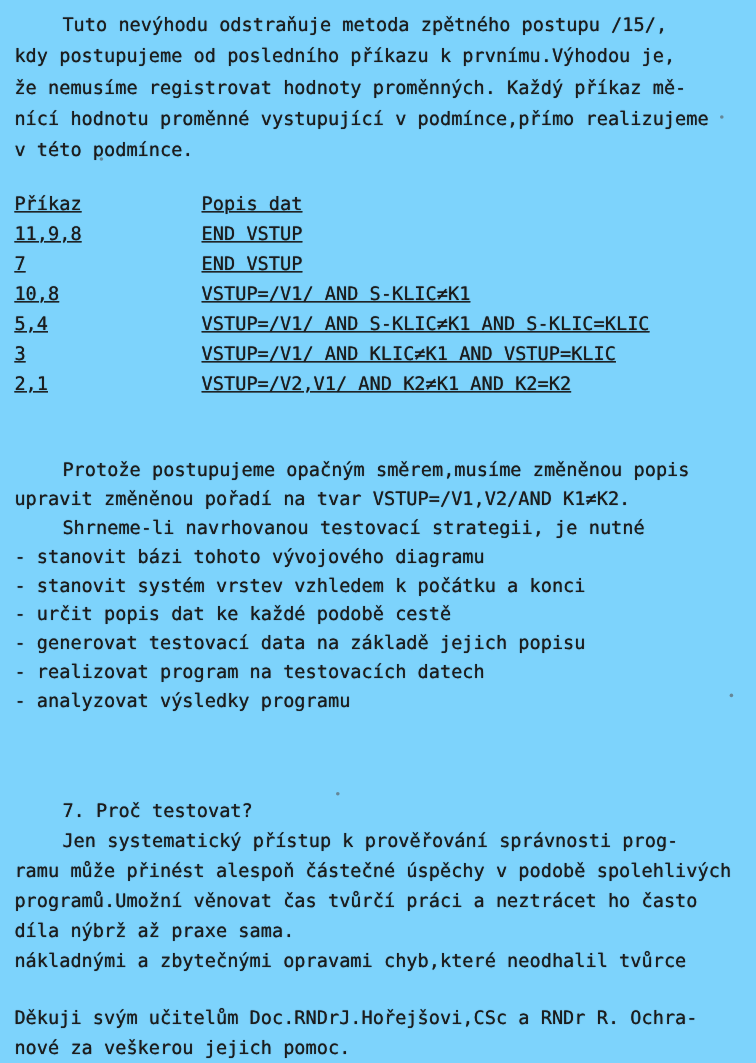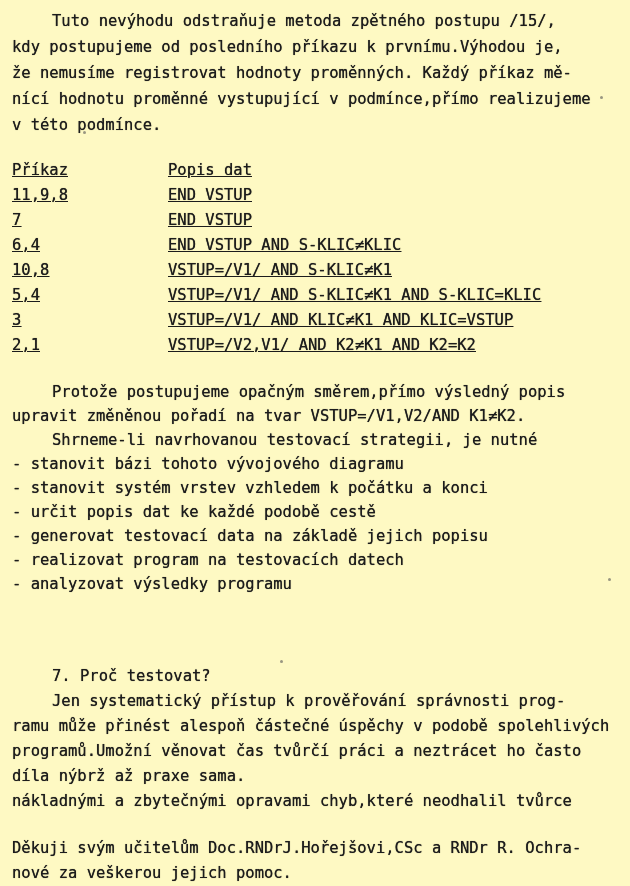--- a/index.html
+++ b/index.html
@@ -5,21 +5,21 @@
   html, body {
     margin: 0;
     padding: 0;
     background: #e8e8e6;
   }
   .page {
     position: relative;
     width: 630px;
     height: 886px;
     margin: 0 auto;
-    background: #fef9c3;
+    background: #7dd3fc;
     color: #1c1c1c;
     font-family: "DejaVu Sans Mono", "Liberation Mono", monospace;
     font-size: 15.5px;
     overflow: hidden;
     text-shadow: 0 0 0.7px rgba(10,10,10,0.85);
   }
   .block {
     position: absolute;
     left: 12px;
     right: 8px;
@@ -66,43 +66,39 @@
     </div>
     <div class="trow">
       <span class="tc1">11,9,8</span>
       <span class="tc2">END VSTUP</span>
     </div>
     <div class="trow">
       <span class="tc1">7</span>
       <span class="tc2">END VSTUP</span>
     </div>
     <div class="trow">
-      <span class="tc1">6,4</span>
-      <span class="tc2">END VSTUP AND S-KLIC≠KLIC</span>
-    </div>
-    <div class="trow">
       <span class="tc1">10,8</span>
       <span class="tc2">VSTUP=/V1/ AND S-KLIC≠K1</span>
     </div>
     <div class="trow">
       <span class="tc1">5,4</span>
       <span class="tc2">VSTUP=/V1/ AND S-KLIC≠K1 AND S-KLIC=KLIC</span>
     </div>
     <div class="trow">
       <span class="tc1">3</span>
-      <span class="tc2">VSTUP=/V1/ AND KLIC≠K1 AND KLIC=VSTUP</span>
+      <span class="tc2">VSTUP=/V1/ AND KLIC≠K1 AND VSTUP=KLIC</span>
     </div>
     <div class="trow">
       <span class="tc1">2,1</span>
       <span class="tc2">VSTUP=/V2,V1/ AND K2≠K1 AND K2=K2</span>
     </div>
   </div>
 
   <div class="block p2">
-    <div class="ln ind">Protože postupujeme opačným směrem,přímo výsledný popis</div>
+    <div class="ln ind">Protože postupujeme opačným směrem,musíme změněnou popis</div>
     <div class="ln">upravit změněnou pořadí na tvar VSTUP=/V1,V2/AND K1≠K2.</div>
     <div class="ln ind">Shrneme-li navrhovanou testovací strategii, je nutné</div>
     <div class="ln">- stanovit bázi tohoto vývojového diagramu</div>
     <div class="ln">- stanovit systém vrstev vzhledem k počátku a konci</div>
     <div class="ln">- určit popis dat ke každé podobě cestě</div>
     <div class="ln">- generovat testovací data na základě jejich popisu</div>
     <div class="ln">- realizovat program na testovacích datech</div>
     <div class="ln">- analyzovat výsledky programu</div>
   </div>
 

